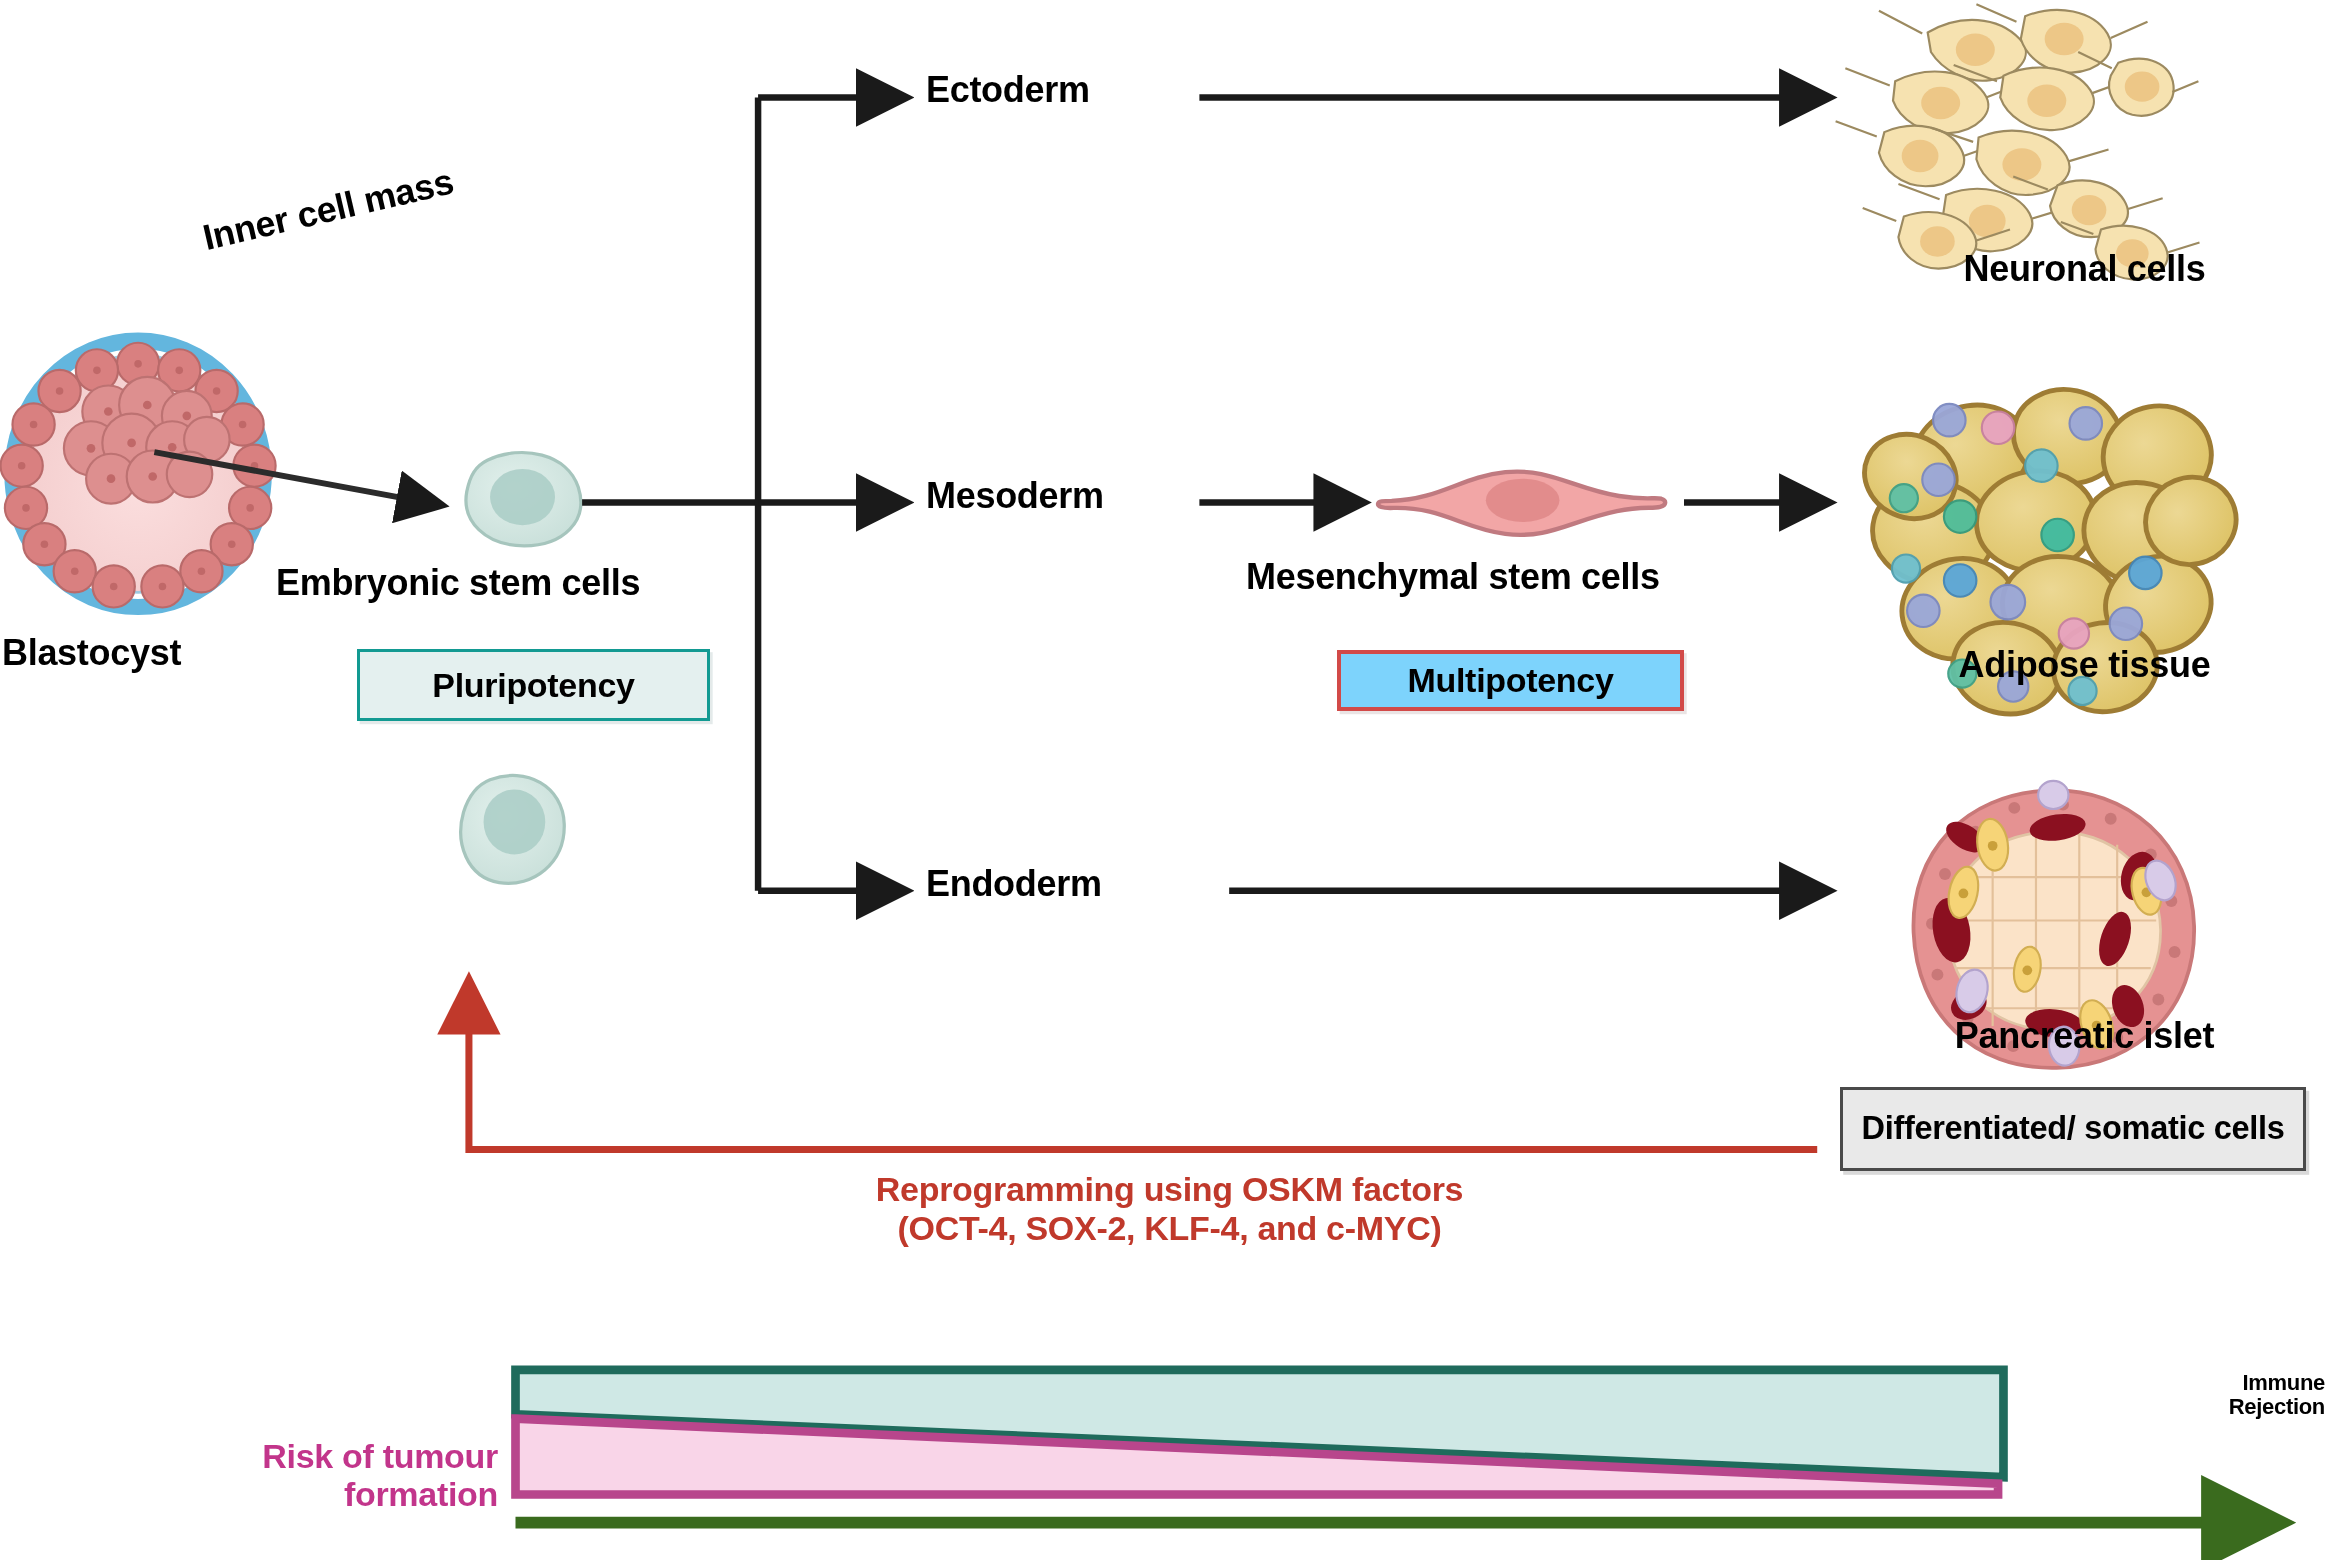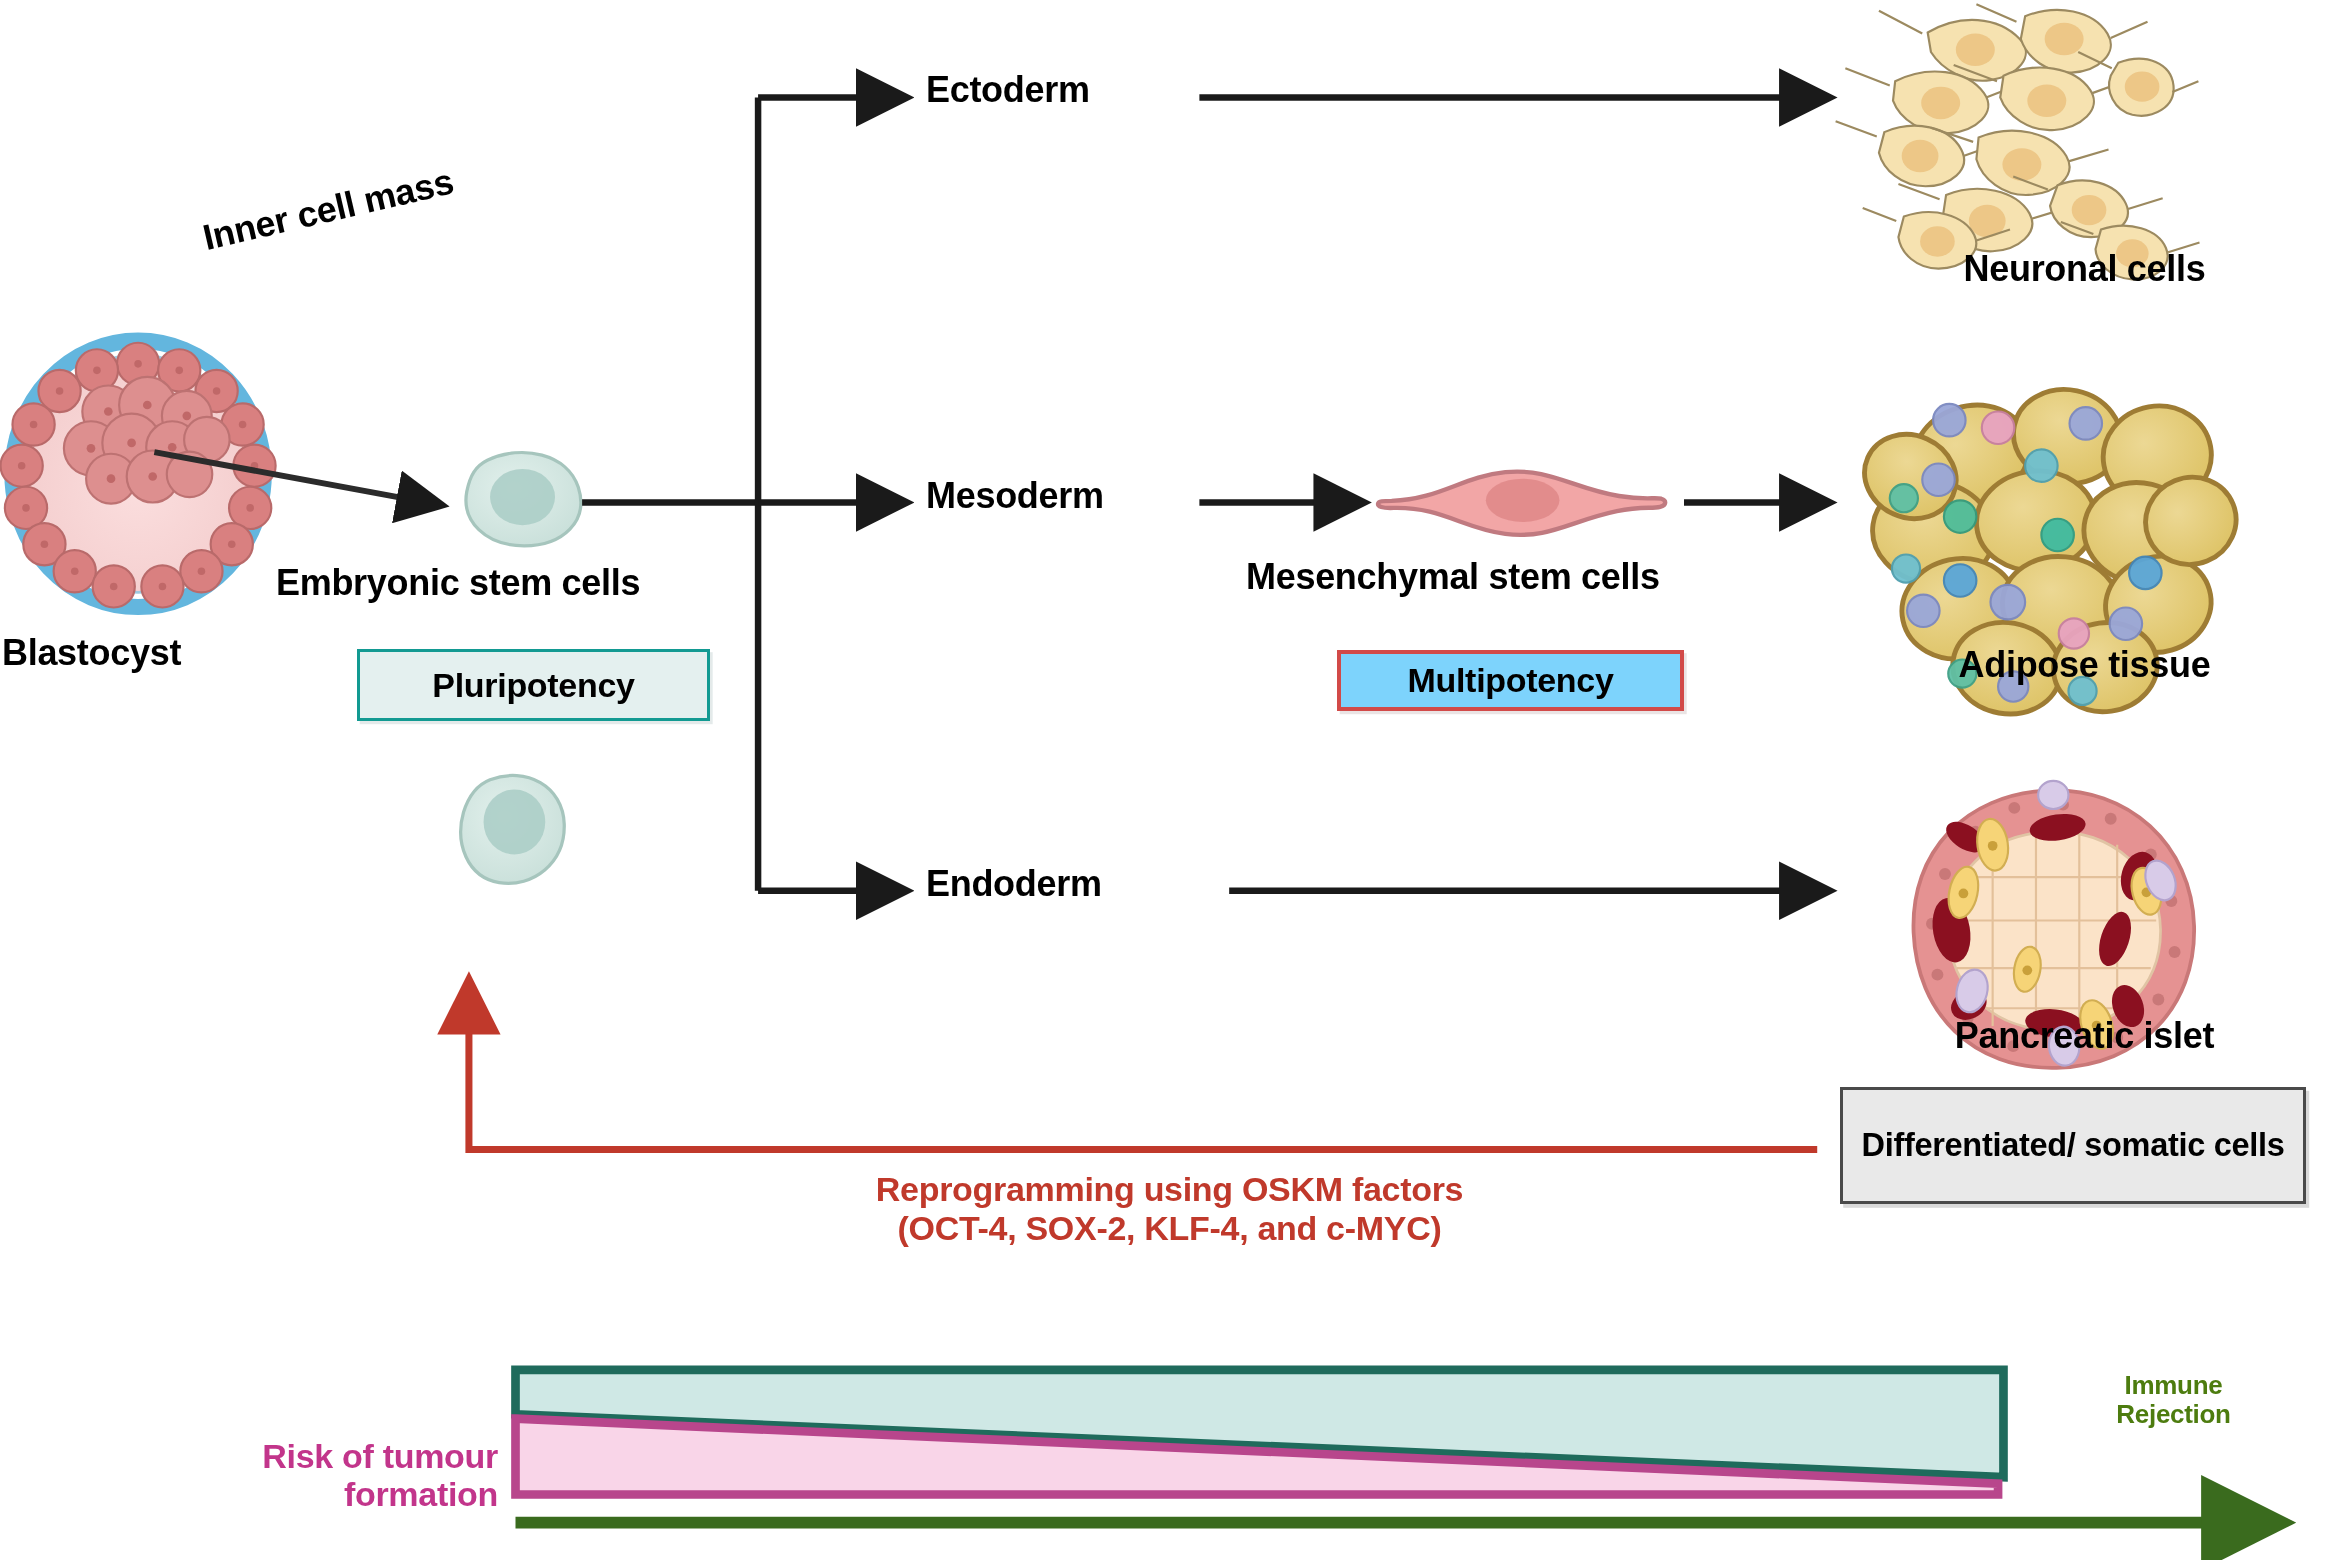--- a/index.html
+++ b/index.html
@@ -41,22 +41,22 @@
 
   .repro{
     color:#c0392b;font-weight:bold;font-size:34px;line-height:1.16;
     text-align:center;letter-spacing:-0.3px;white-space:pre-line;
   }
   .risk{
     color:#c2358b;font-weight:bold;font-size:34px;line-height:1.12;
     text-align:right;letter-spacing:-0.3px;white-space:pre-line;margin-top:44px;
   }
   .immune{
-    color:#4d7c0f;font-weight:bold;font-size:26px;line-height:1.10;
-    text-align:center;letter-spacing:-0.3px;white-space:pre-line;
+    color:#000000;font-weight:bold;font-size:22px;line-height:1.10;
+    text-align:right;letter-spacing:-0.3px;white-space:pre-line;
   }
 </style>
 </head>
 <body>
 
 <div id="stage">
 
   <svg class="layer" viewBox="0 0 4303 2881">
     <defs>
       <marker id="ah" markerWidth="9" markerHeight="9" refX="6.2" refY="4.5" orient="auto">
@@ -380,21 +380,21 @@
   <div class="abs lbl big" style="left:1246px;top:558px;width:574px;">Mesenchymal stem cells</div>
 
   <div class="abs chip chip-multi" style="left:1337px;top:650px;width:347px;height:61px;">
     <span>Multipotency</span>
   </div>
 
   <div class="abs lbl big ctr" style="left:1841px;top:250px;width:487px;">Neuronal cells</div>
   <div class="abs lbl big ctr" style="left:1841px;top:646px;width:487px;">Adipose tissue</div>
   <div class="abs lbl big ctr" style="left:1841px;top:1017px;width:487px;">Pancreatic islet</div>
 
-  <div class="abs chip chip-somatic" style="left:1840px;top:1087px;width:466px;height:117px;">
+  <div class="abs chip chip-somatic" style="left:1840px;top:1087px;width:466px;height:84px;">
     <span>Differentiated/
 somatic cells</span>
   </div>
 
   <div class="abs repro" style="left:720px;top:1170px;width:899px;">Reprogramming using OSKM factors
 (OCT-4, SOX-2, KLF-4, and c-MYC)</div>
 
   <div class="abs risk" style="left:97px;top:1393px;width:401px;">Risk of tumour
 formation</div>
 

